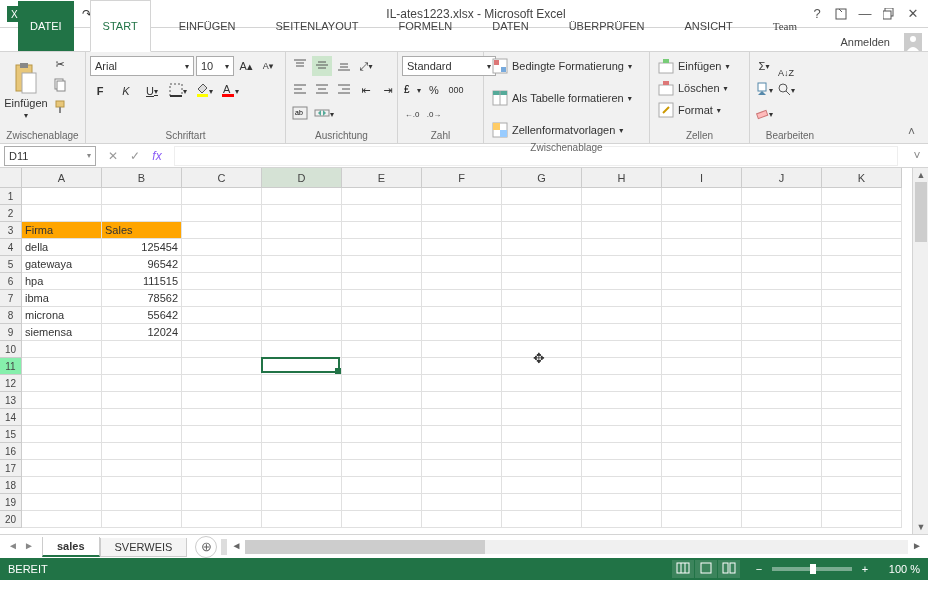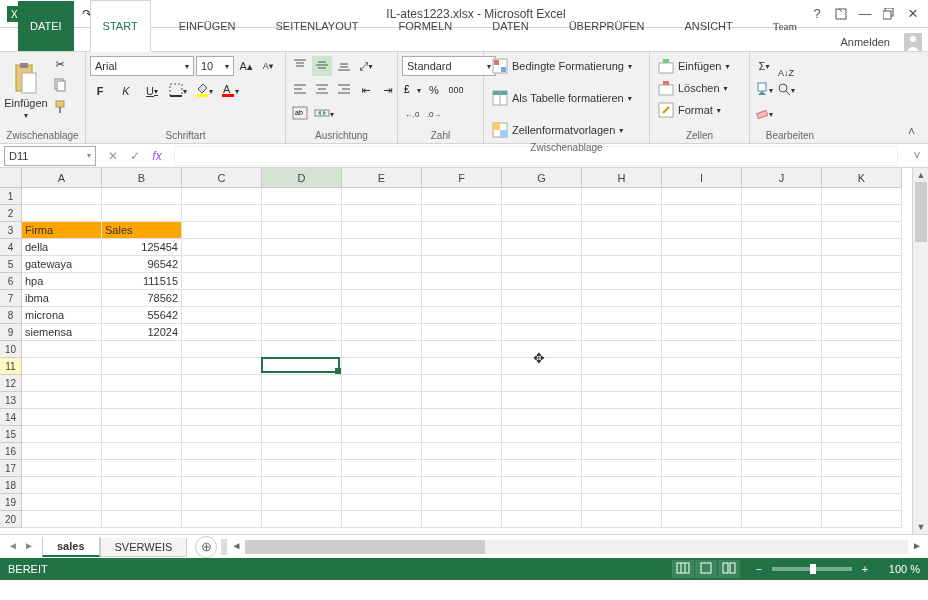--- a/index.html
+++ b/index.html
@@ -42,21 +42,21 @@
 
 .grid-area { height: 366px; display: flex; background: #fff; position: relative; }
 .grid-main { flex: 1; overflow: hidden; position: relative; }
 .col-headers { display: flex; height: 20px; }
 .corner { width: 22px; height: 20px; background: #f0f0f0; border-right: 1px solid #ccc; border-bottom: 1px solid #ccc; }
 .col-h { width: 80px; height: 20px; background: #f0f0f0; border-right: 1px solid #ccc; border-bottom: 1px solid #ccc; text-align: center; font-size: 11px; line-height: 20px; color: #444; cursor: pointer; }
 .col-h.sel { background: #d5e2d5; }
 .grid-body { display: flex; }
 .row-headers { display: flex; flex-direction: column; }
 .row-h { width: 22px; height: 17px; background: #f0f0f0; border-right: 1px solid #ccc; border-bottom: 1px solid #ccc; text-align: center; font-size: 10px; line-height: 17px; color: #444; cursor: pointer; }
-.row-h.sel { background: #fef9c3; }
+.row-h.sel { background: #86efac; }
 .cells { position: relative; }
 .cell-row { display: flex; }
 .cell { width: 80px; height: 17px; border-right: 1px solid #e0e0e0; border-bottom: 1px solid #e0e0e0; font-size: 11px; padding: 0 3px; line-height: 17px; overflow: hidden; white-space: nowrap; }
 .cell.hdr { background: #ffa500; font-weight: normal; }
 .cell.num { text-align: right; }
 .sel-box { position: absolute; border: 2px solid #217346; pointer-events: none; }
 .sel-handle { position: absolute; width: 6px; height: 6px; background: #217346; right: -3px; bottom: -3px; }
 .cursor-cross { position: absolute; left: 533px; top: 182px; font-size: 14px; color: #333; pointer-events: none; }
 .vscroll { width: 16px; background: #f0f0f0; border-left: 1px solid #d4d4d4; position: relative; }
 .vthumb { position: absolute; top: 14px; left: 2px; width: 12px; height: 60px; background: #cdcdcd; cursor: pointer; }

